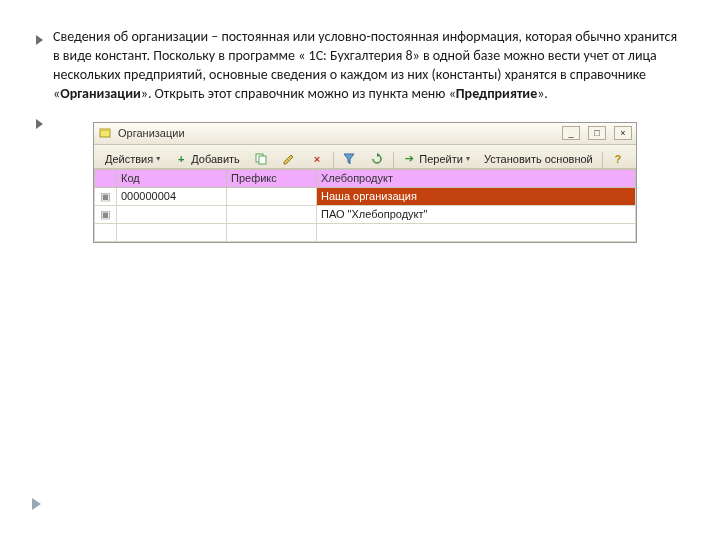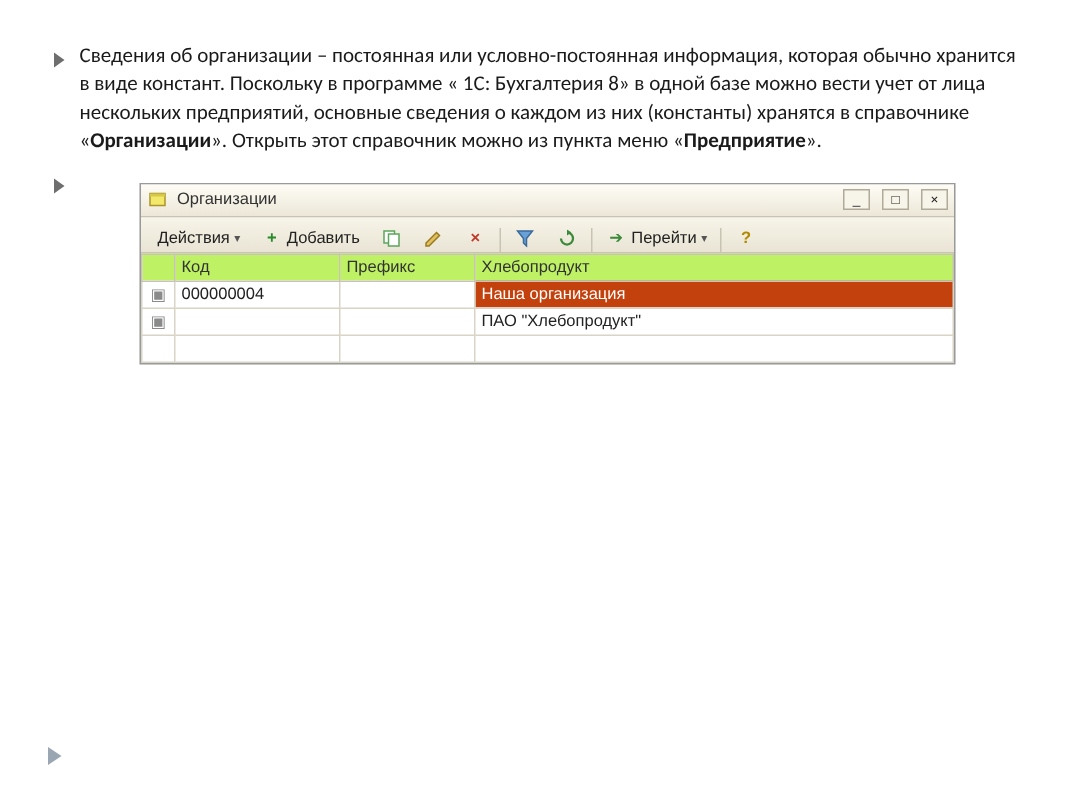--- a/index.html
+++ b/index.html
@@ -94,21 +94,21 @@
     display: inline-flex; align-items: center; justify-content: center;
     font-size: 11px;
   }
   .grid-wrap { background: #fff; }
   table.grid {
     width: 100%;
     border-collapse: collapse;
     table-layout: fixed;
   }
   table.grid th {
-    background: #bef264;
+    background: #f0abfc;
     border: 1px solid #c8c3b3;
     font-weight: 400;
     text-align: left;
     padding: 2px 4px;
     height: 18px;
     font-size: 11px;
     color: #333;
   }
   table.grid td {
     border: 1px solid #d8d4c6;
@@ -205,20 +205,23 @@
                 <path d="M6 2 A4 4 0 1 1 2 6" fill="none" stroke="#3a8a3a" stroke-width="1.5"></path>
                 <path d="M6 0 L6 4 L9 2 Z" fill="#3a8a3a"></path>
               </svg>
             </span>
         </span>
         <span class="sep"></span>
         <span class="tbtn">
           <span class="ico" style="color:#3a8a3a;">➔</span>
           <span>Перейти</span>
           <span class="chev">▾</span>
+        </span>
+        <span class="tbtn">
+          <span>Установить основной</span>
         </span>
         <span class="sep"></span>
         <span class="tbtn">
           <span class="ico" style="color:#b08a00;font-weight:bold;">?</span>
         </span>
       </div>
 
       <div class="grid-wrap">
         <table class="grid">
           <colgroup>

